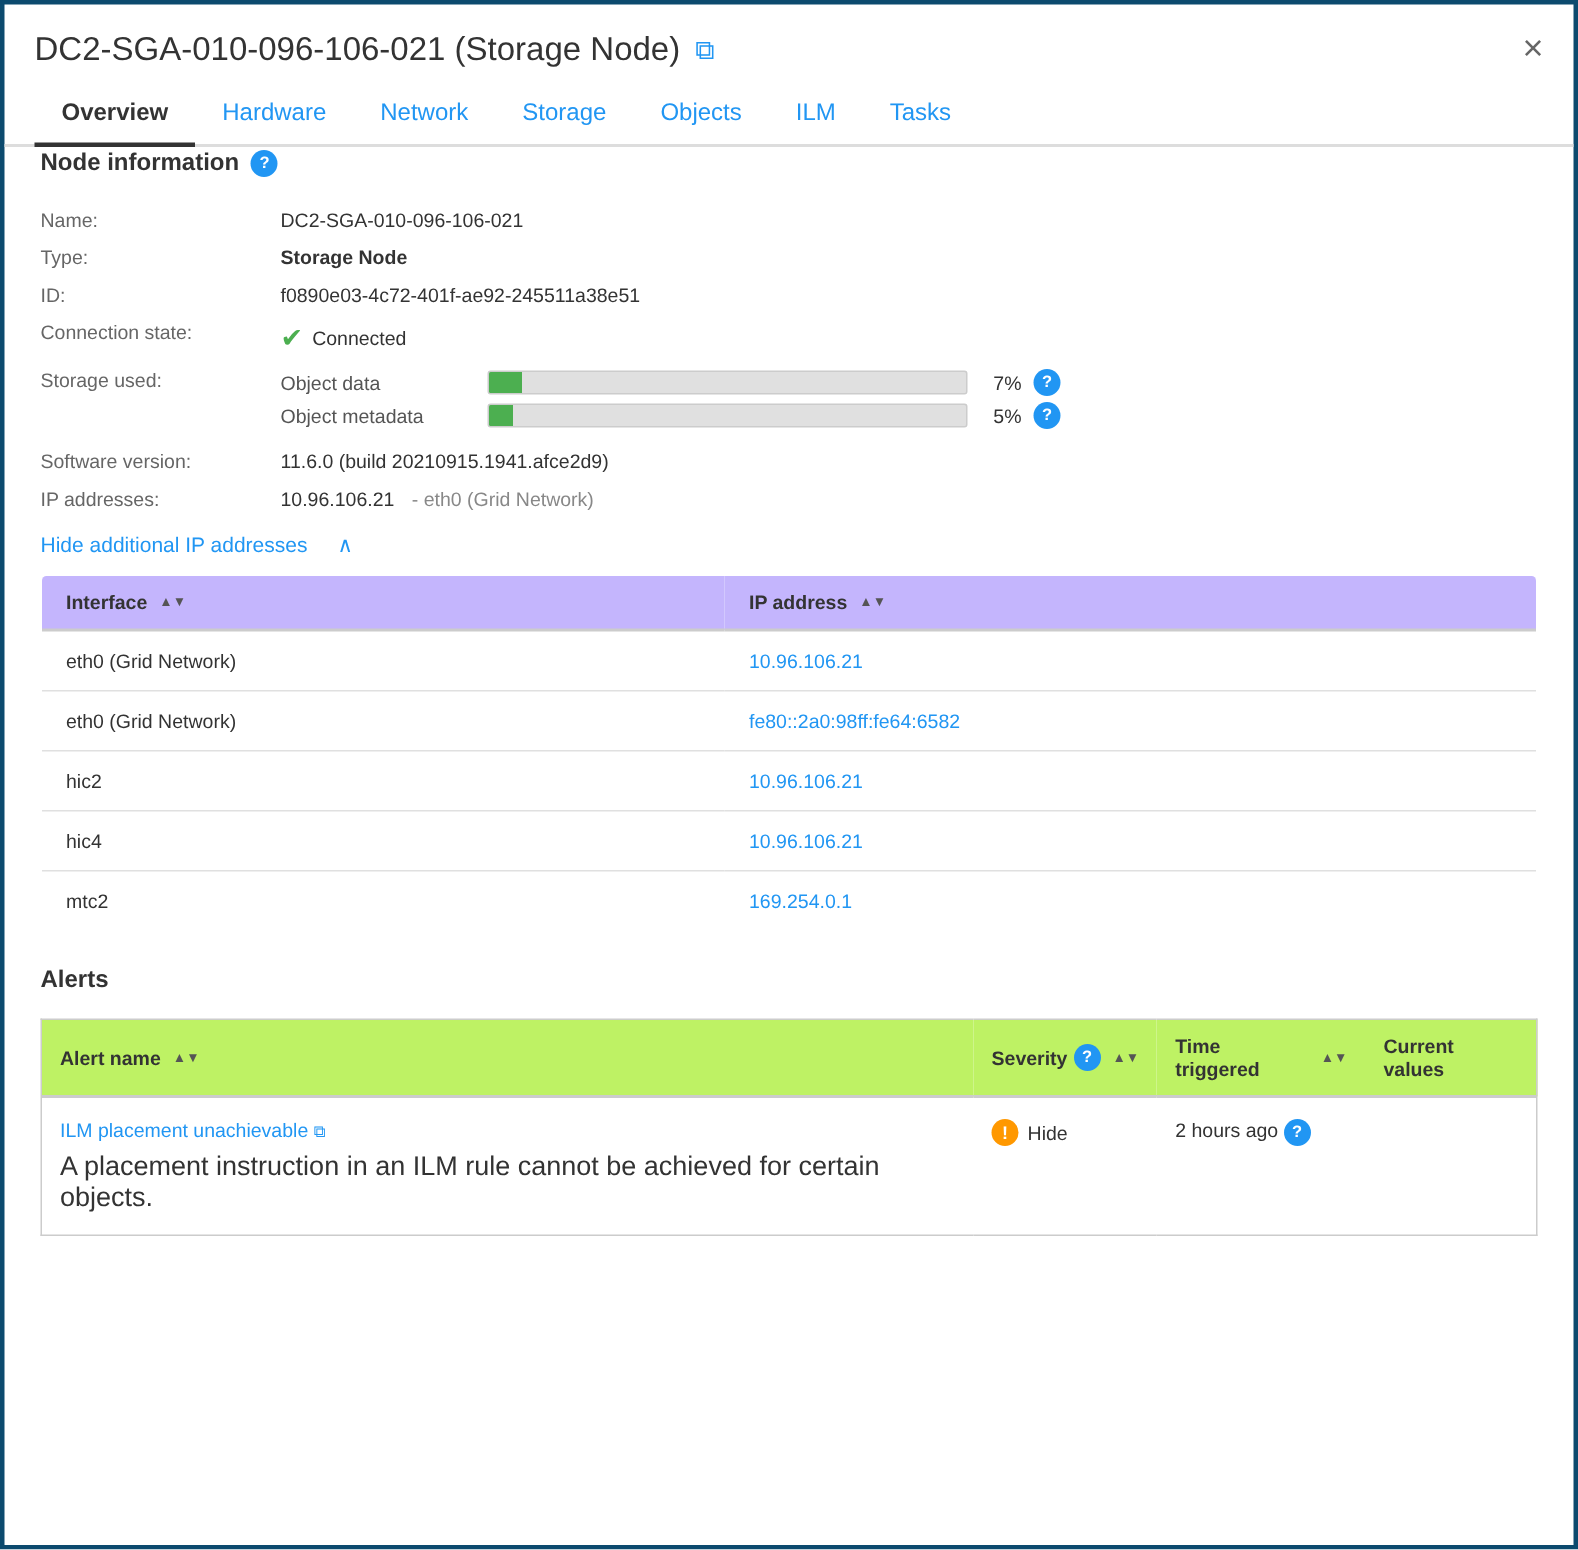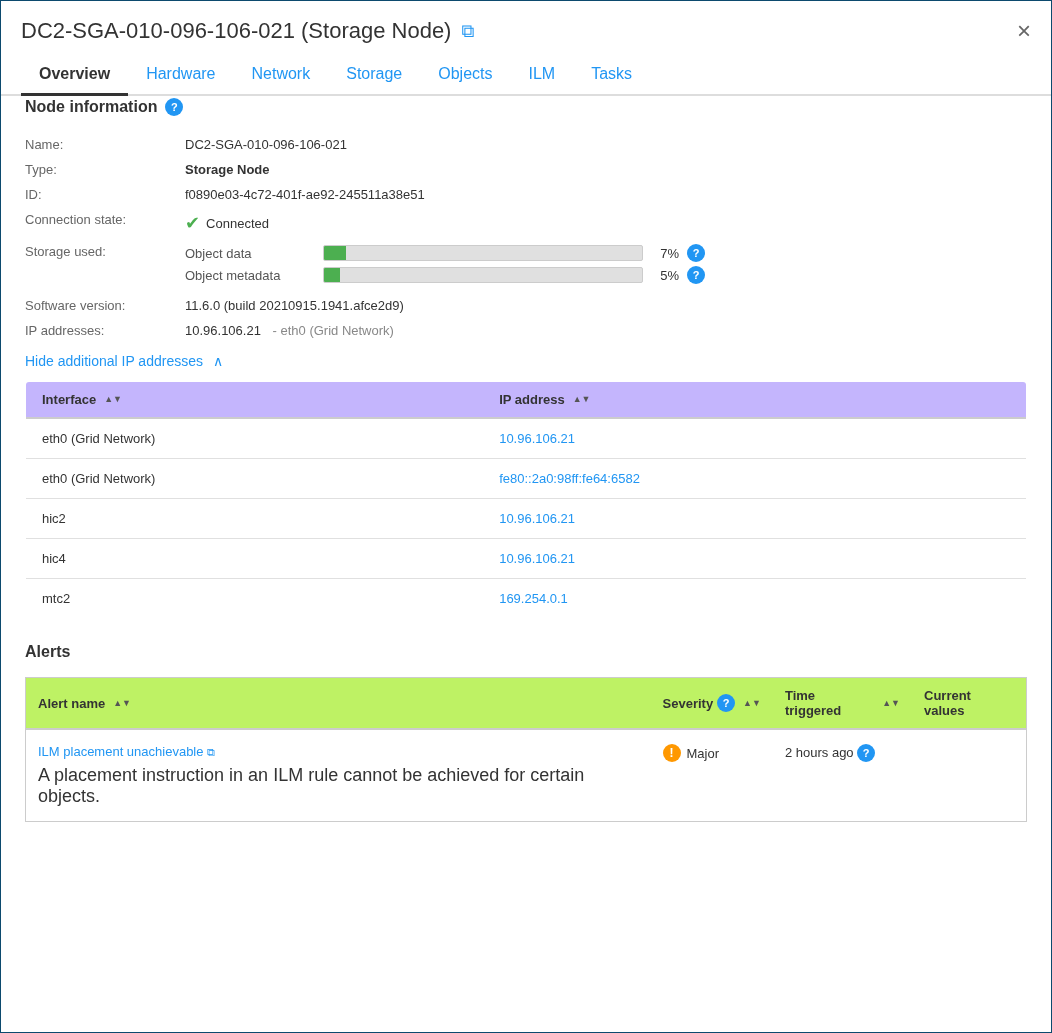--- a/index.html
+++ b/index.html
@@ -1,17 +1,17 @@
 <!DOCTYPE html>
 <html><head>
   <meta charset="utf-8">
   <style>
     * { box-sizing: border-box; margin: 0; padding: 0; }
     body { font-family: Arial, sans-serif; font-size: 14px; color: #333; background: #fff; }
-    .modal { width: 1052px; min-height: 1033px; background: #fff; border: 1px solid #0c4a6e; position: relative; }
+    .modal { width: 1052px; min-height: 1033px; background: #fff; border: 3px solid #0c4a6e; position: relative; }
     .modal-header { display: flex; align-items: center; justify-content: space-between; padding: 16px 20px 10px; border-bottom: none; }
     .modal-title { font-size: 22px; font-weight: 400; color: #333; display: flex; align-items: center; gap: 10px; }
     .modal-title .external-link-icon { color: #2196f3; cursor: pointer; font-size: 18px; }
     .close-btn { font-size: 24px; color: #666; cursor: pointer; border: none; background: none; }
     .tabs { display: flex; border-bottom: 2px solid #ddd; padding: 0 20px; }
     .tab { padding: 10px 18px; cursor: pointer; font-size: 16px; border-bottom: 3px solid transparent; margin-bottom: -2px; color: #2196f3; text-decoration: none; }
     .tab.active { color: #333; border-bottom: 3px solid #333; font-weight: 600; }
     .content { padding: 2px 24px; }
     .section-title { font-size: 16px; font-weight: 600; margin-bottom: 16px; display: flex; align-items: center; gap: 8px; }
     .help-icon { display: inline-flex; align-items: center; justify-content: center; width: 18px; height: 18px; border-radius: 50%; background: #2196f3; color: #fff; font-size: 11px; font-weight: 700; cursor: pointer; }
@@ -21,21 +21,21 @@
     .info-table td:last-child { font-size: 13px; }
     .bold { font-weight: 700; }
     .connection-state { display: flex; align-items: center; gap: 6px; }
     .green-check { color: #4caf50; font-size: 18px; }
     .storage-bar-row { display: flex; align-items: center; gap: 8px; margin-bottom: 4px; }
     .storage-label { width: 130px; font-size: 13px; color: #555; }
     .bar-container { width: 320px; height: 16px; background: #e0e0e0; border-radius: 2px; border: 1px solid #ccc; overflow: hidden; }
     .bar-fill { height: 100%; background: #4caf50; }
     .bar-pct { font-size: 13px; width: 28px; text-align: right; }
     .link-blue { color: #2196f3; text-decoration: none; cursor: pointer; }
-    .hide-link { display: flex; align-items: center; gap: 10px; color: #2196f3; cursor: pointer; font-size: 14px; margin: 8px 0 12px 0; }
+    .hide-link { display: flex; align-items: center; gap: 20px; color: #2196f3; cursor: pointer; font-size: 14px; margin: 8px 0 12px 0; }
     .ip-table { width: 100%; border-collapse: collapse; border: 1px solid #ccc; border-radius: 4px; overflow: hidden; font-size: 13px; }
     .ip-table th { background: #c4b5fd; padding: 10px 16px; text-align: left; font-weight: 600; border-bottom: 2px solid #ccc; }
     .ip-table td { padding: 12px 16px; border-bottom: 1px solid #e0e0e0; }
     .ip-table tr:last-child td { border-bottom: none; }
     .ip-table td:last-child { color: #2196f3; }
     .sort-icon { display: inline-flex; flex-direction: column; font-size: 9px; line-height: 1; margin-left: 4px; color: #555; cursor: pointer; }
     .alerts-section { margin-top: 24px; }
     .alerts-table { width: 100%; border-collapse: collapse; border: 1px solid #ccc; font-size: 13px; }
     .alerts-table th { background: #bef264; padding: 10px 12px; text-align: left; font-weight: 600; border-bottom: 2px solid #ccc; }
     .alerts-table td { padding: 14px 12px; border-bottom: 1px solid #e0e0e0; vertical-align: top; }
@@ -218,21 +218,21 @@
         <tr>
               <td>
                 <div>
     <a class="link-blue" style="font-size:13px">ILM placement unachievable <span style="font-size:11px">⧉</span></a>
     <div style="margin-top:6px; font-size:18px; color:#333;">A placement instruction in an ILM rule cannot be achieved for certain objects.</div>
   </div>
               </td>
               <td>
                 <div class="severity-badge">
     <span class="severity-dot severity-major">!</span>
-    <span>Major</span>
+    <span>Hide</span>
   </div>
               </td>
               <td><span>2 hours ago</span> <span class="help-icon">?</span></td>
               <td></td>
             </tr>
           </tbody>
       </table>
     </div>
   </div>
 </div>

